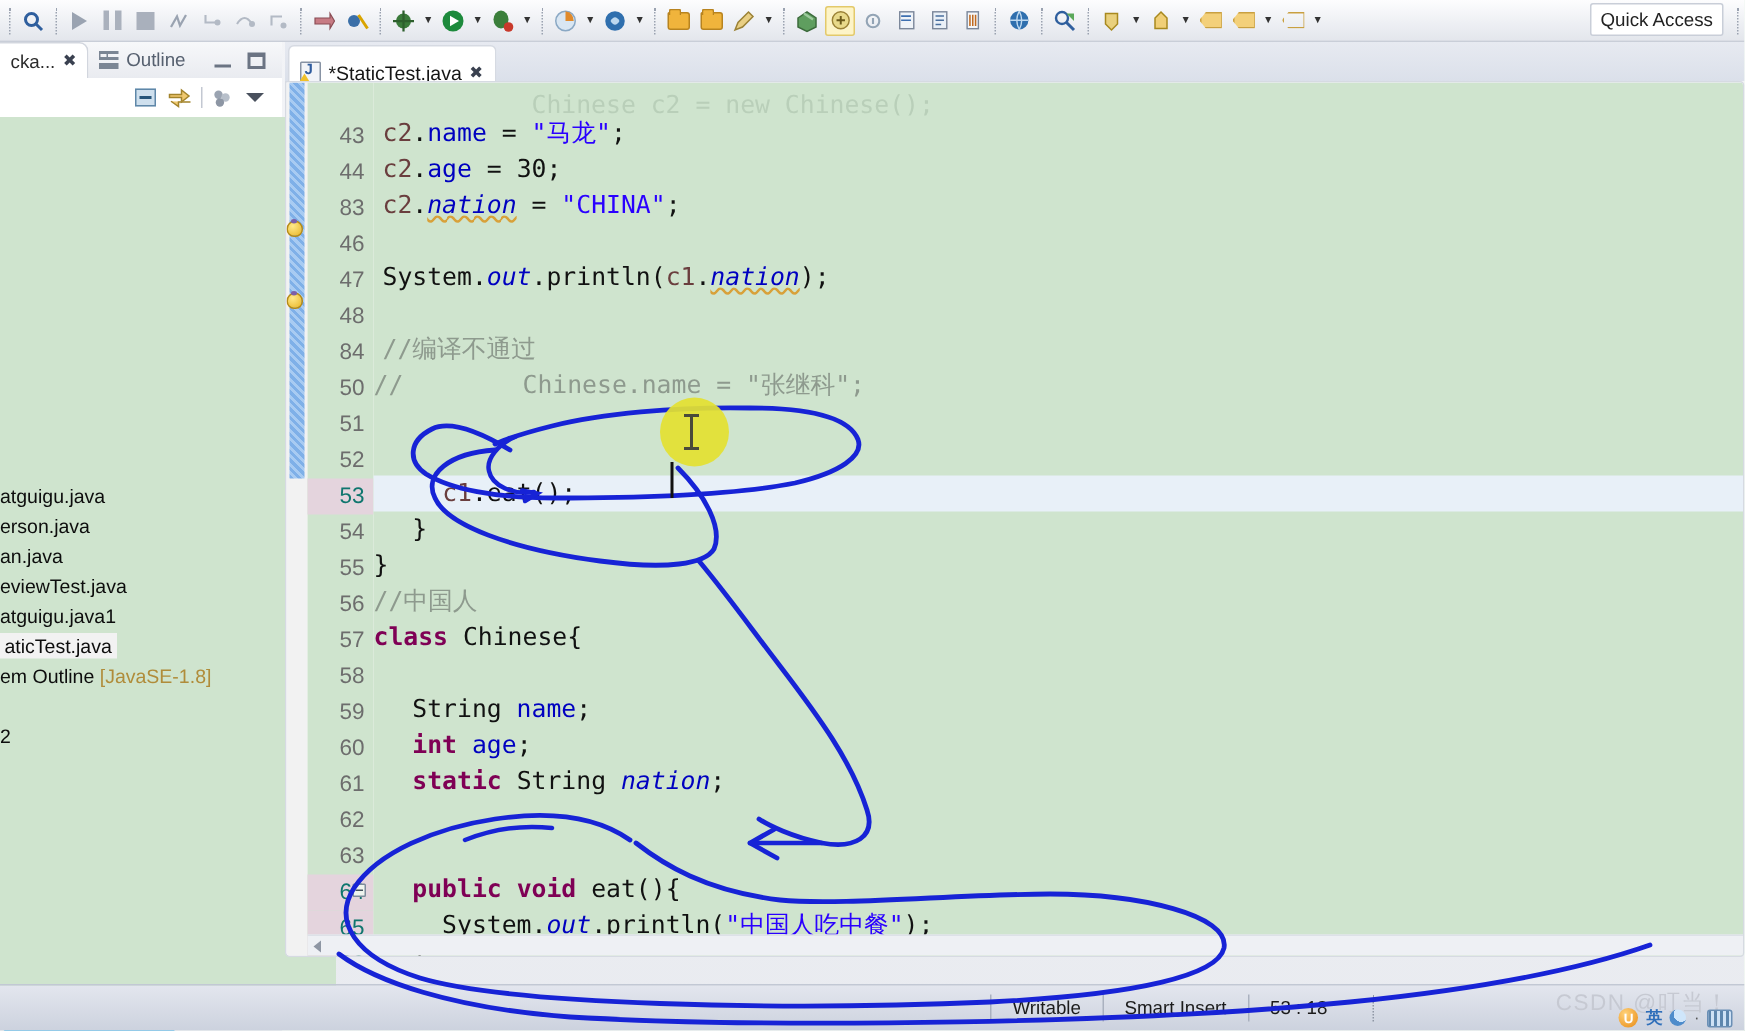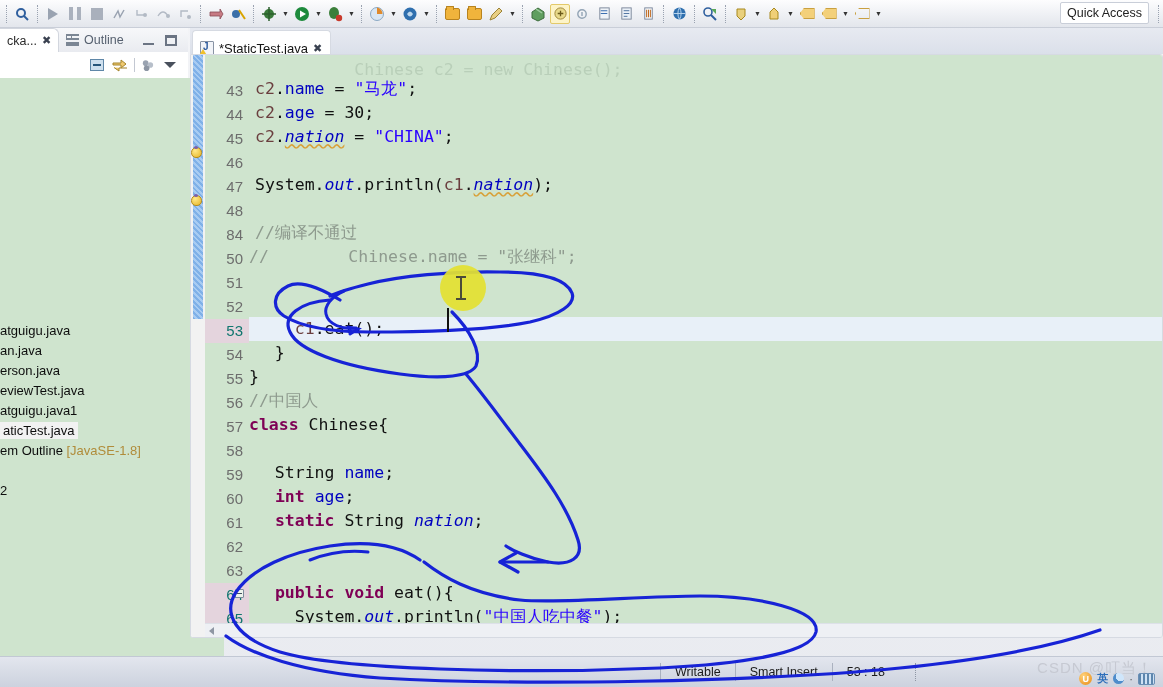--- a/index.html
+++ b/index.html
@@ -479,24 +479,24 @@
       <span class="lt-ico">
           <span class="vcaret"></span>
         </span>
     </div>
 
     <div id="left-tree">
       <div class="tree-row">
         <span class="tlabel">atguigu.java</span>
       </div>
       <div class="tree-row">
+        <span class="tlabel">erson.java</span>
+      </div>
+      <div class="tree-row">
         <span class="tlabel">an.java</span>
-      </div>
-      <div class="tree-row">
-        <span class="tlabel">erson.java</span>
       </div>
       <div class="tree-row">
         <span class="tlabel">eviewTest.java</span>
       </div>
       <div class="tree-row">
         <span class="tlabel">atguigu.java1</span>
       </div>
       <div class="tree-row sel">
         <span class="tlabel">aticTest.java</span>
       </div>
@@ -538,21 +538,21 @@
           </div>
         <div class="ruler-marker" style="top:140px;">
             <div class="bulb"></div>
           </div>
       </div>
 
       <div id="gutter">
         <div class="ln"></div>
         <div class="ln">43</div>
         <div class="ln">44</div>
-        <div class="ln">45</div>
+        <div class="ln">83</div>
         <div class="ln">46</div>
         <div class="ln">47</div>
         <div class="ln">48</div>
         <div class="ln">84</div>
         <div class="ln">50</div>
         <div class="ln">51</div>
         <div class="ln">52</div>
         <div class="ln cur">53</div>
         <div class="ln">54</div>
         <div class="ln">55</div>

